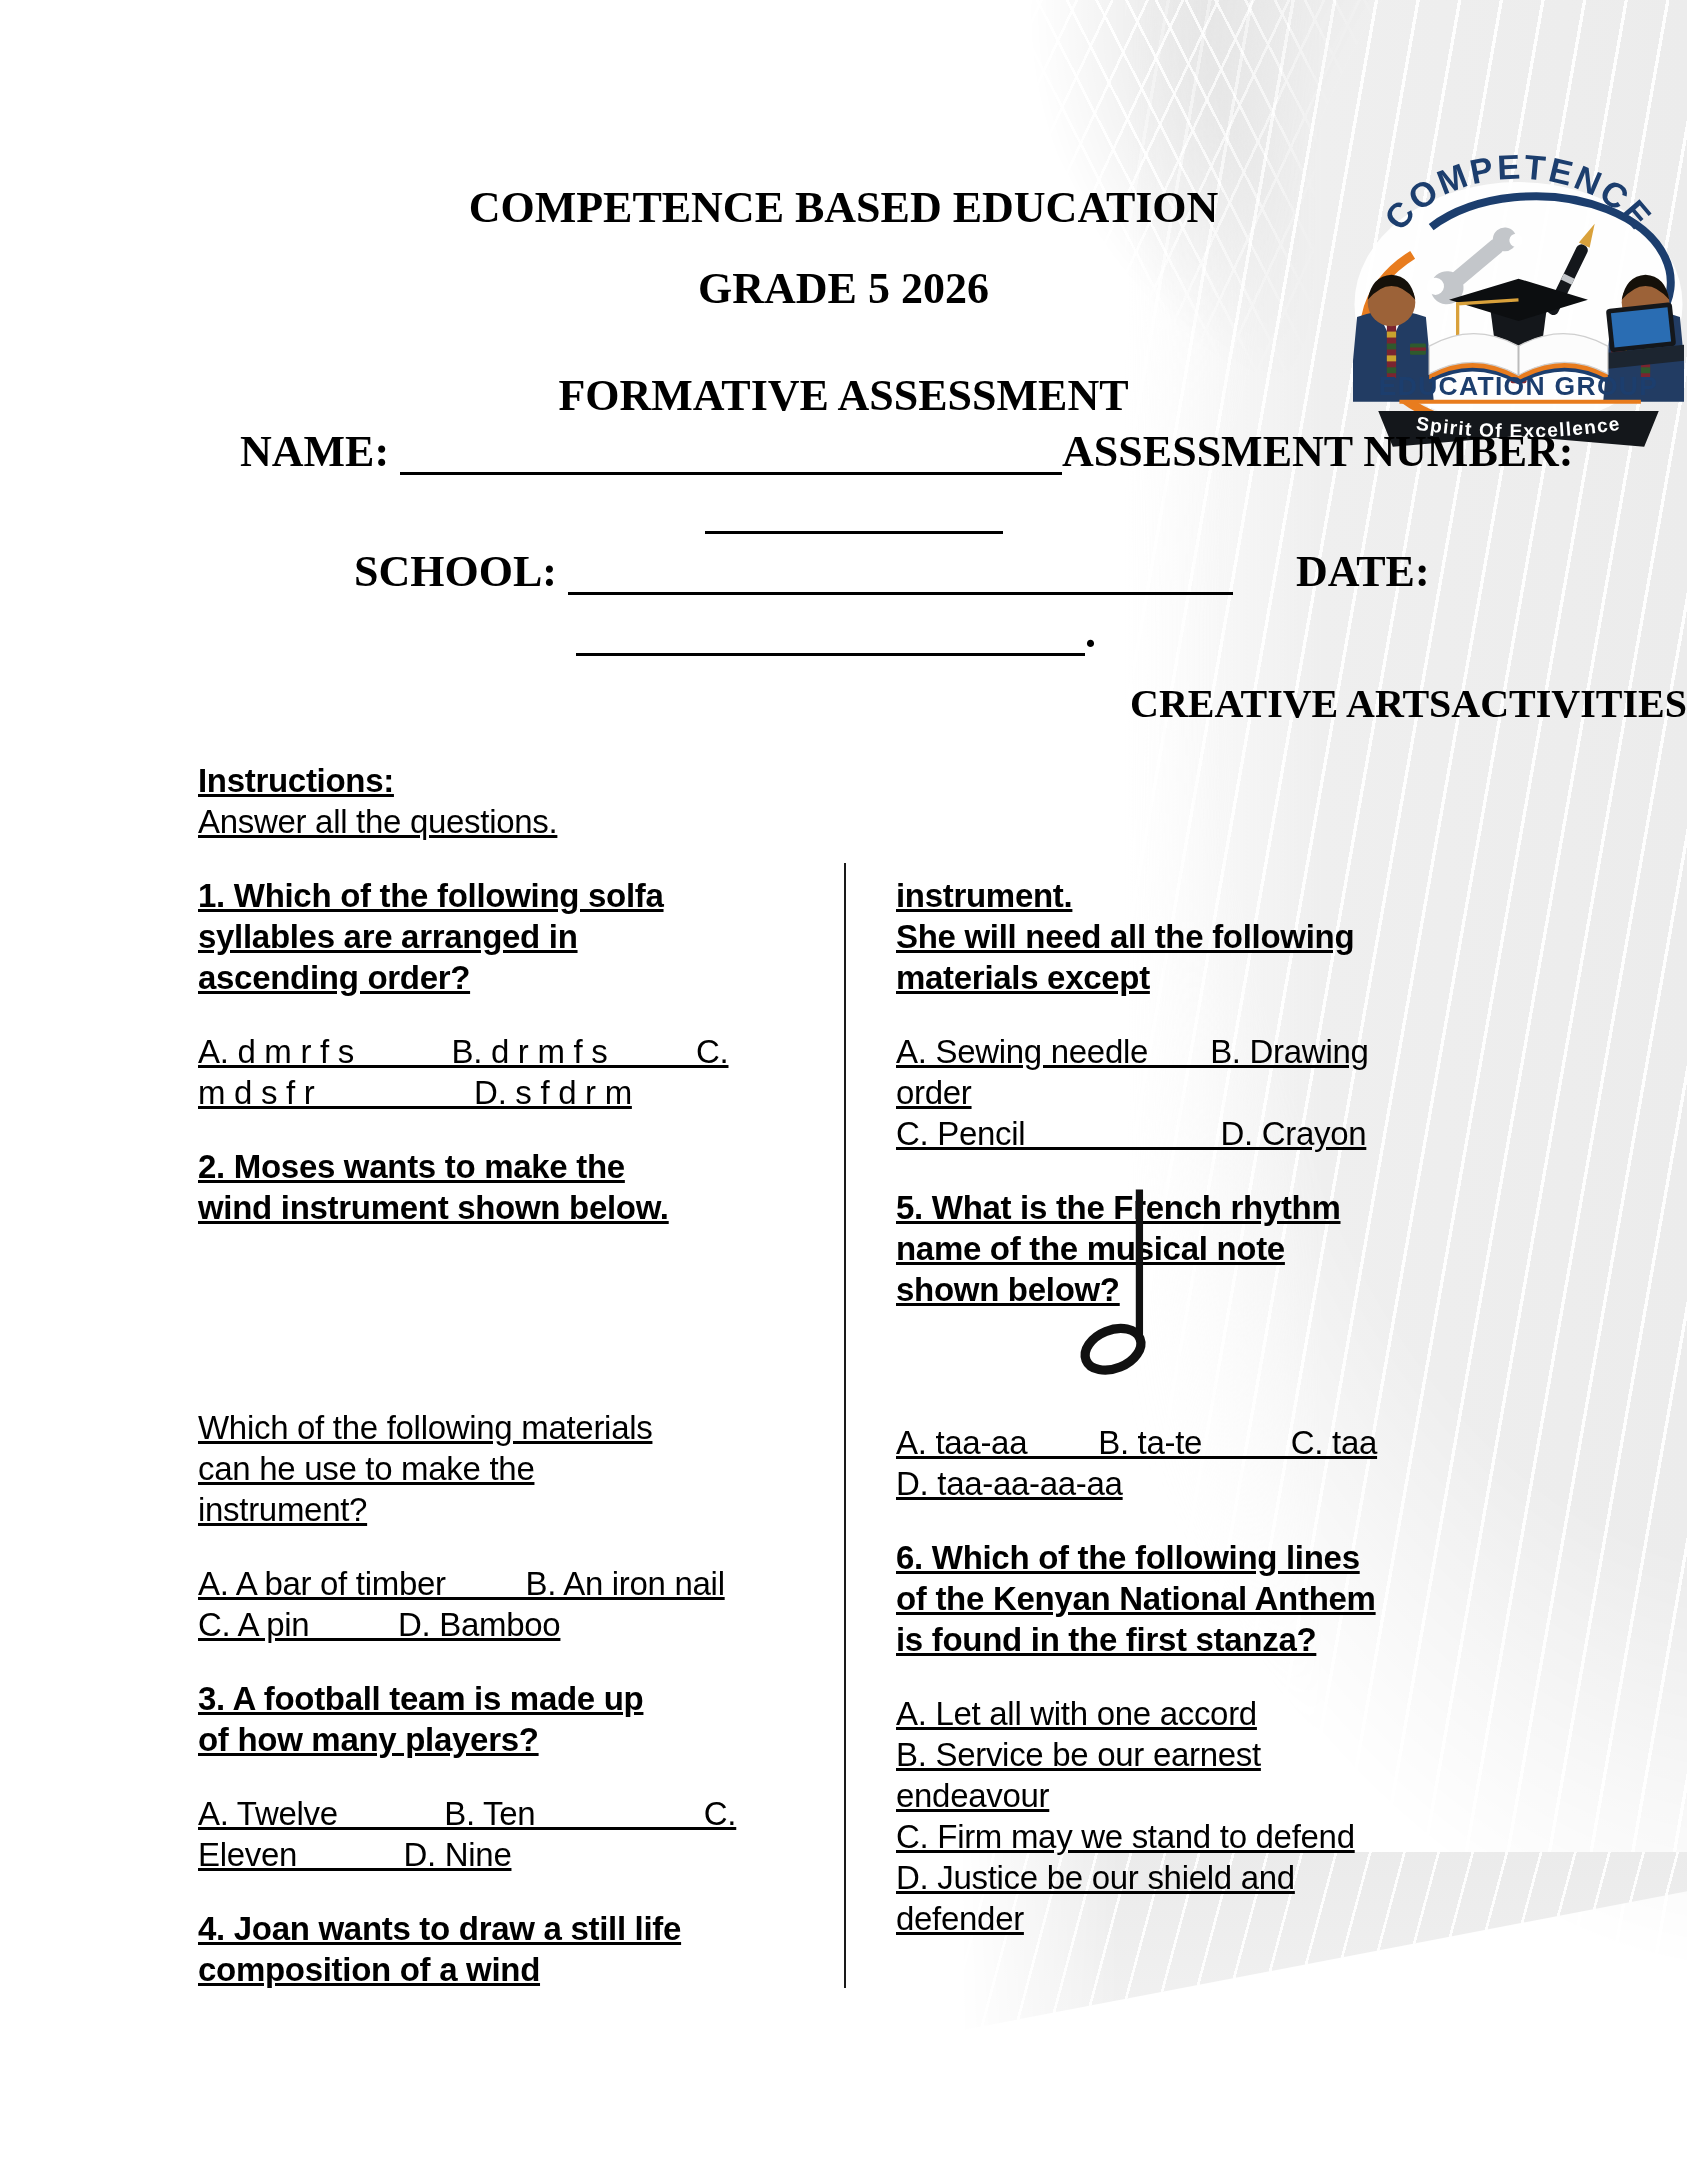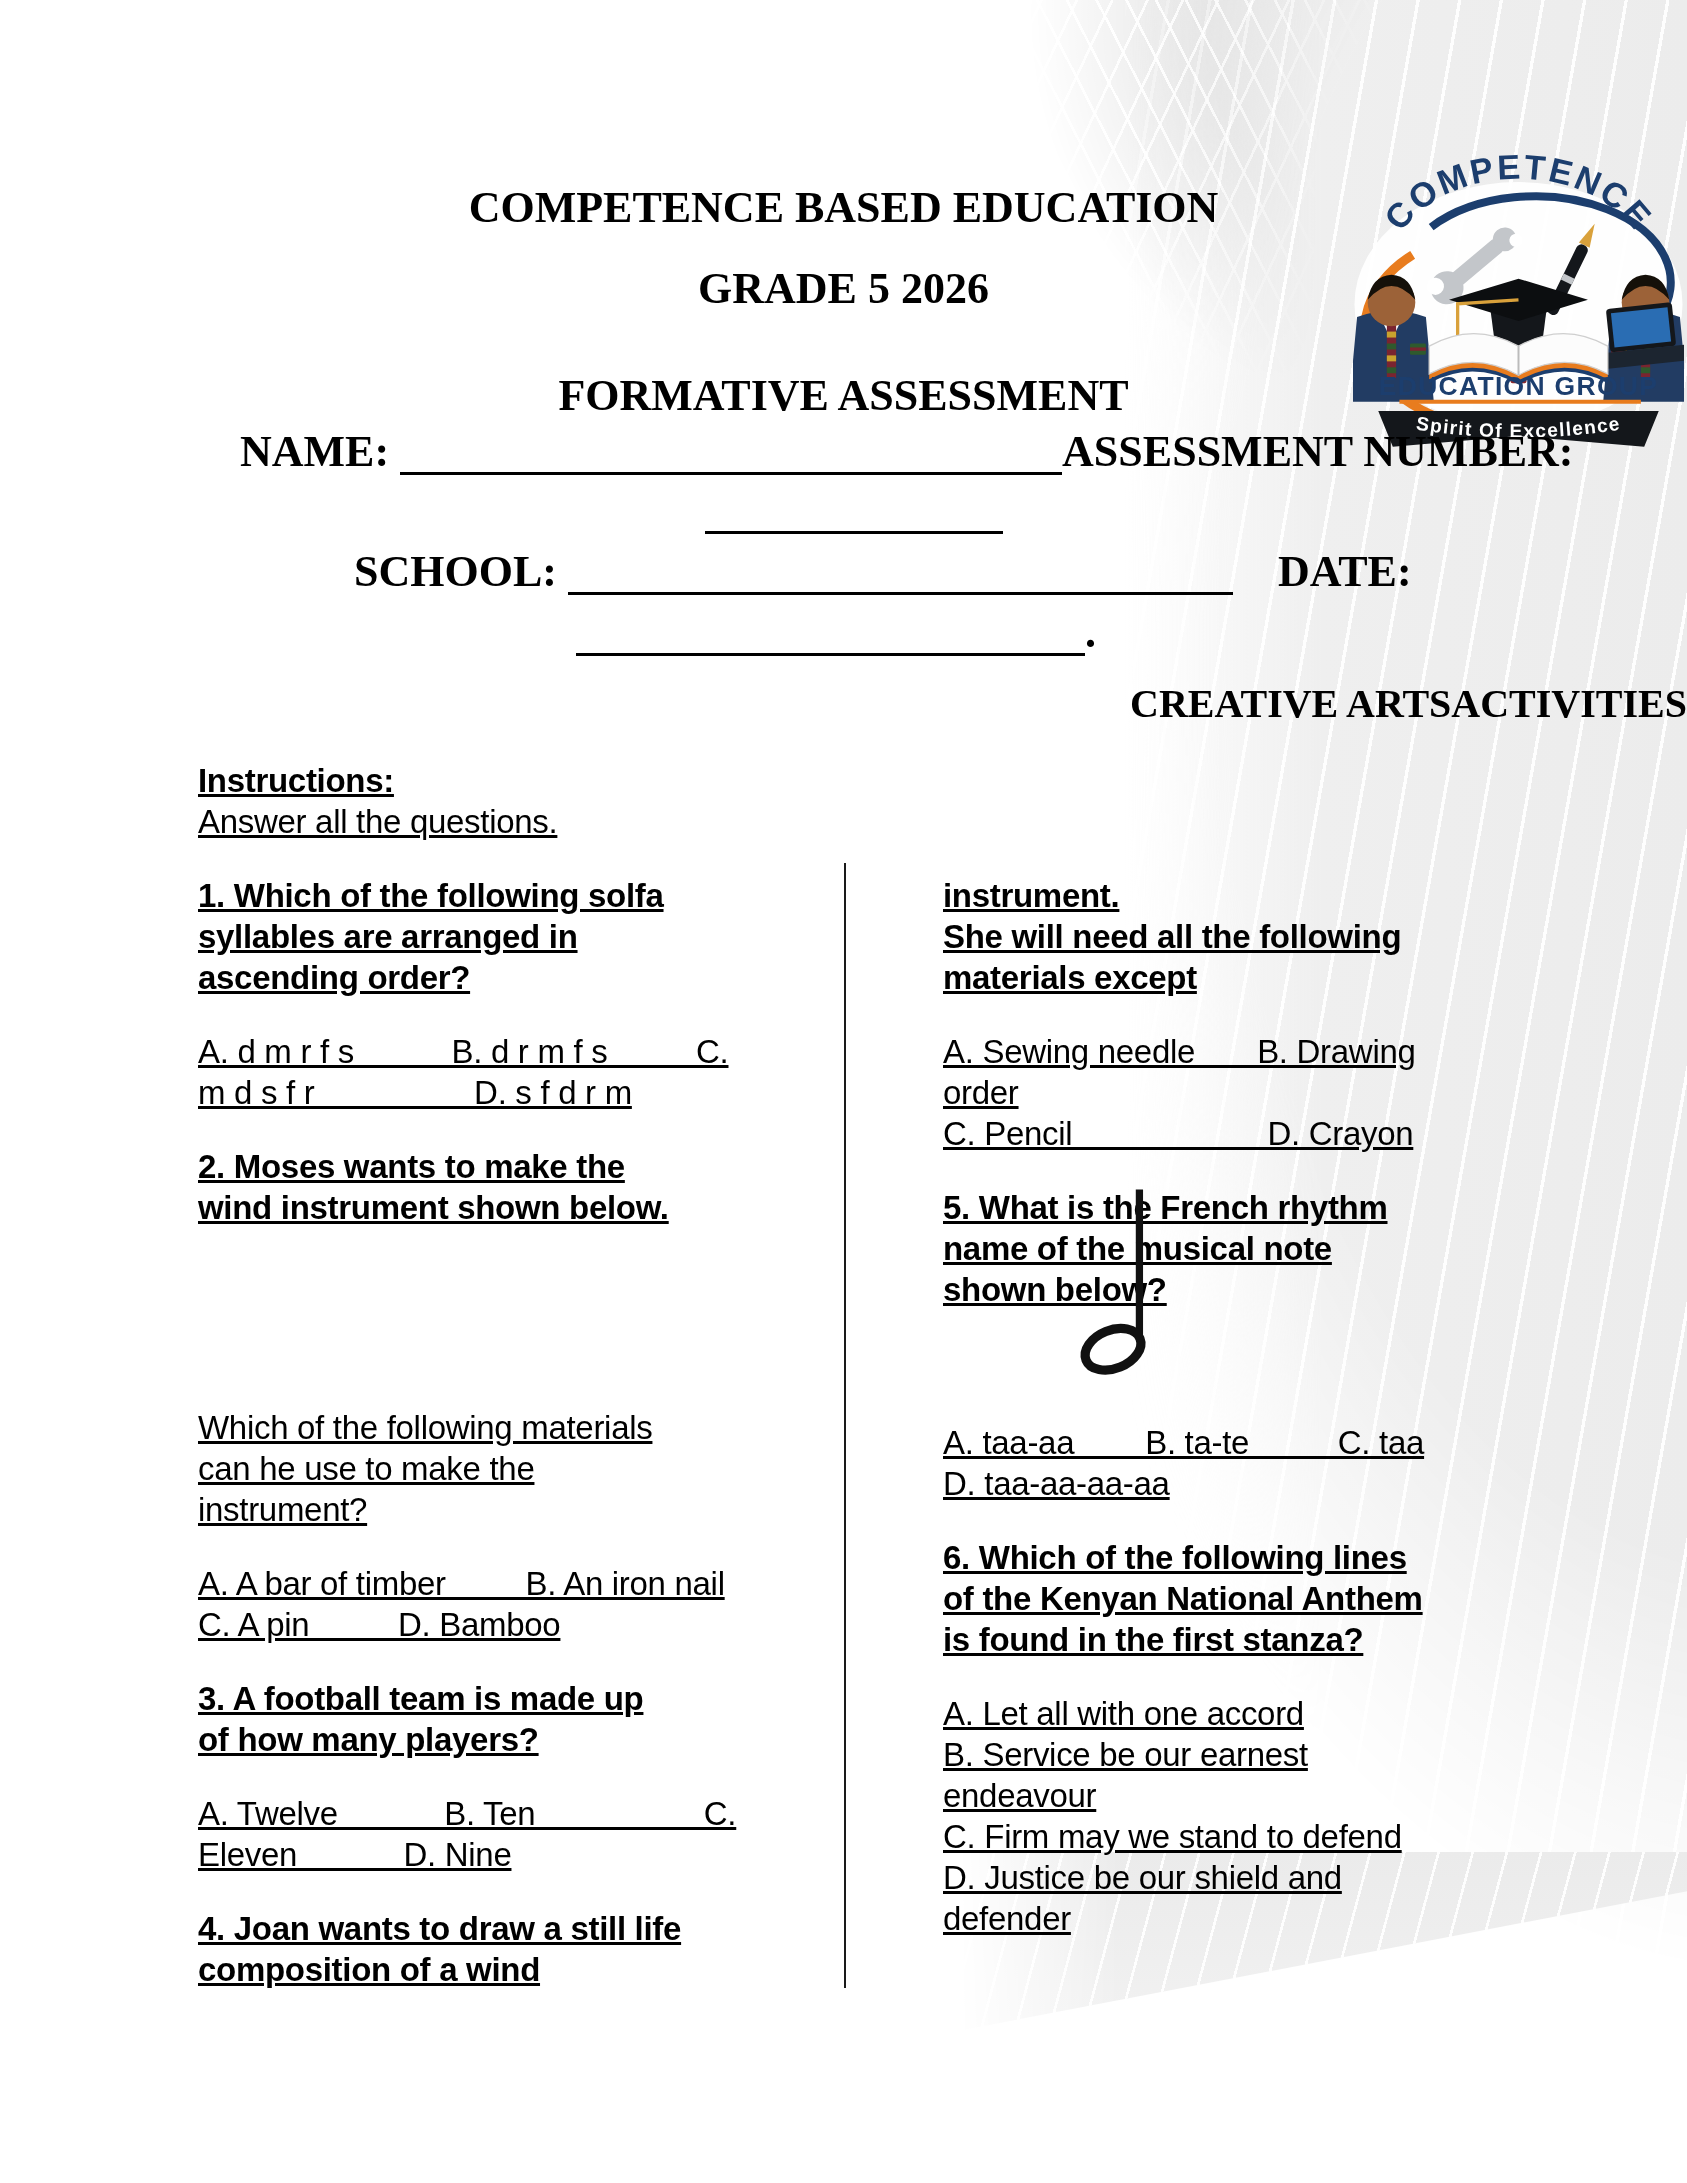--- a/index.html
+++ b/index.html
@@ -142,21 +142,21 @@
   </div>
 
   <div class="ser ctr" style="top:185px;">COMPETENCE BASED EDUCATION</div>
   <div class="ser ctr" style="top:266px;">GRADE 5 2026</div>
   <div class="ser ctr" style="top:345px;margin-top:28px;">FORMATIVE ASSESSMENT</div>
 
   <div class="ser" style="left:216px;top:429px;margin-left:24px;"><span>NAME: </span><span class="ul" style="width:662px;"></span><span>ASSESSMENT NUMBER:</span></div>
 
   <div class="ser" style="left:705px;top:488px;"><span class="ul" style="width:298px;"></span></div>
 
-  <div class="ser" style="left:354px;top:549px;"><span>SCHOOL: </span><span class="ul" style="width:665px;"></span><span style="margin-left:45px;">DATE:</span></div>
+  <div class="ser" style="left:354px;top:549px;"><span>SCHOOL: </span><span class="ul" style="width:665px;"></span><span style="margin-left:63px;">DATE:</span></div>
 
   <div class="ser" style="left:576px;top:610px;"><span class="ul" style="width:509px;"></span><span>.</span></div>
 
   <div class="ser ctr" style="top:681px;font-size:40px;text-align:right;">CREATIVE ARTSACTIVITIES</div>
 
   <div class="col" style="left:198px;top:760px;width:615px;">
       <div class="ln b">Instructions:</div>
       <div class="ln">Answer all the questions.</div>
       <div style="height: 33px;"></div>
       <div class="ln b">1. Which of the following solfa</div>
@@ -178,21 +178,21 @@
       <div style="height: 33px;"></div>
       <div class="ln b">3. A football team is made up</div>
       <div class="ln b">of how many players?</div>
       <div style="height: 33px;"></div>
       <div class="ln">A. Twelve            B. Ten                   C.</div>
       <div class="ln">Eleven            D. Nine</div>
       <div style="height: 33px;"></div>
       <div class="ln b">4. Joan wants to draw a still life</div>
       <div class="ln b">composition of a wind</div>
     </div>
-  <div class="col" style="left:943px;top:760px;width:662px;">
+  <div class="col" style="left:896px;top:760px;width:662px;">
       <div style="height: 115px;"></div>
       <div class="ln b">instrument.</div>
       <div class="ln b">She will need all the following</div>
       <div class="ln b">materials except</div>
       <div style="height: 33px;"></div>
       <div class="ln">A. Sewing needle       B. Drawing</div>
       <div class="ln">order</div>
       <div class="ln">C. Pencil                      D. Crayon</div>
       <div style="height: 33px;"></div>
       <div class="ln b">5. What is the French rhythm</div>

